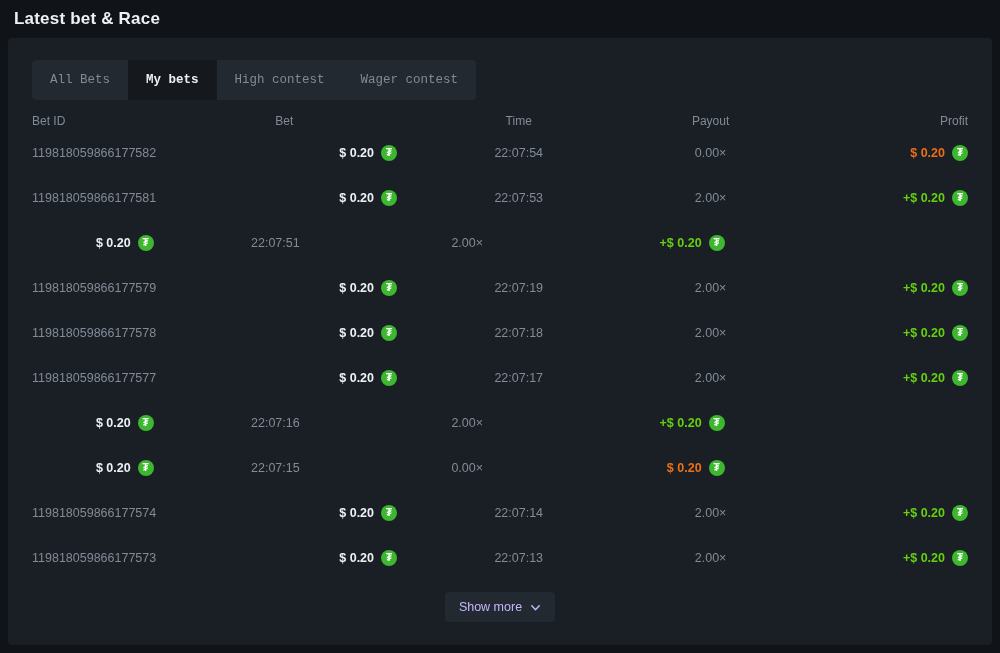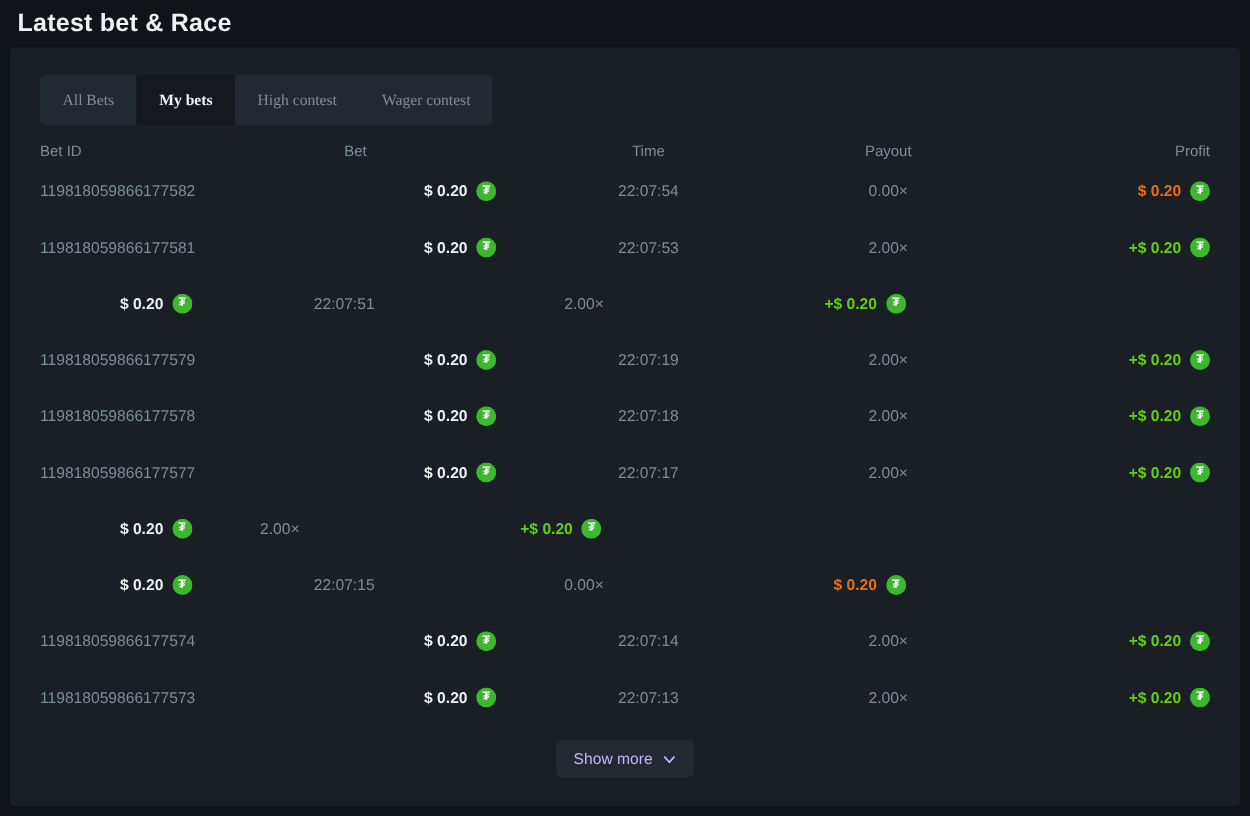--- a/index.html
+++ b/index.html
@@ -8,31 +8,31 @@
   }
   *{margin:0;padding:0;box-sizing:border-box;}
   html,body{width:1000px;height:653px;}
   body{
     background:var(--bg);
     font-family:"Liberation Sans", sans-serif;
     overflow:hidden;
     color:var(--dim);
   }
   .page-header{height:38px;display:flex;align-items:center;padding-left:14px;}
-  .page-title{color:var(--bright);font-size:20px;font-weight:700;letter-spacing:.2px;}
+  .page-title{color:var(--bright);font-size:17px;font-weight:700;letter-spacing:.2px;}
   .panel{
     margin:0 8px 8px 8px;height:607px;background:var(--panel);
     border-radius:4px;padding:22px 24px 13px 24px;
   }
   .tabs{
     display:inline-flex;background:var(--strip);border-radius:4px;overflow:hidden;height:40px;
   }
   .tab{
     border:0;background:transparent;color:var(--dim);cursor:pointer;
-    font-family:Liberation Serif, serif;font-size:12.5px;padding:0 18px;height:40px;white-space:nowrap;
+    font-family:Liberation Mono, monospace;font-size:12.5px;padding:0 18px;height:40px;white-space:nowrap;
   }
   .tab.active{background:var(--tabactive);color:var(--bright);font-weight:700;}
   .trow,.thead{display:flex;align-items:center;width:100%;}
   .thead{margin-top:12px;height:18px;font-size:12px;color:var(--dim);}
   .trow{height:45px;font-size:12.5px;cursor:pointer;}
   .cell{overflow:hidden;white-space:nowrap;}
   .c-betid{width:26%;text-align:left;}
   .c-bet{width:13%;text-align:left;display:flex;justify-content:flex-end;align-items:center;}
   .c-time{width:26%;text-align:center;}
   .c-payout{width:15%;text-align:center;}
@@ -157,20 +157,21 @@
       <div class="cell c-profit win">
         <span class="profit-val">+$ 0.20</span>
         <span class="coin">₮</span>
       </div>
     </div>
         <div class="trow">
       <div class="cell c-bet">
         <span class="bet-val">$ 0.20</span>
         <span class="coin">₮</span>
       </div>
+      <div class="cell c-time">22:07:16</div>
       <div class="cell c-payout">2.00×</div>
       <div class="cell c-profit win">
         <span class="profit-val">+$ 0.20</span>
         <span class="coin">₮</span>
       </div>
     </div>
         <div class="trow">
       <div class="cell c-bet">
         <span class="bet-val">$ 0.20</span>
         <span class="coin">₮</span>

